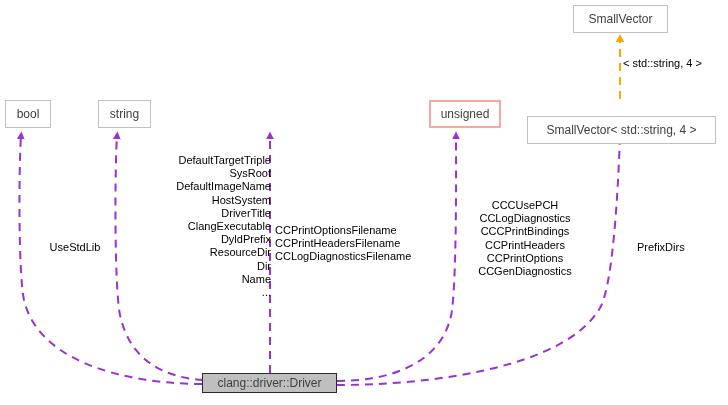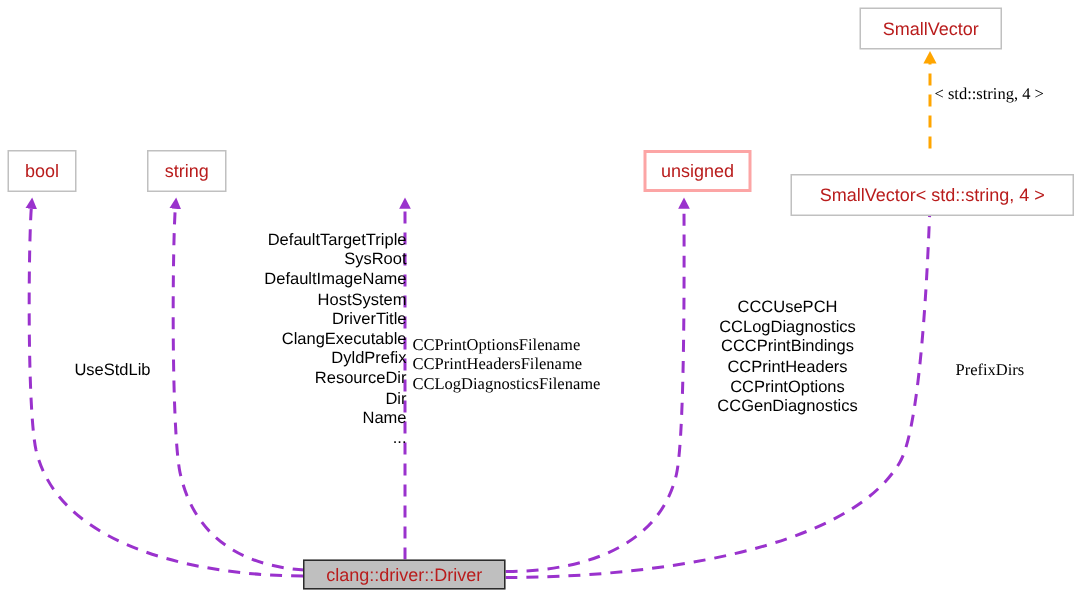--- a/index.html
+++ b/index.html
@@ -24,21 +24,21 @@
     width: 728px;
     height: 405px;
   }
   .node {
     position: absolute;
     box-sizing: border-box;
     display: flex;
     align-items: center;
     justify-content: center;
     font-size: 12px;
-    color: #b91c1c;
+    color: #404040;
     white-space: nowrap;
     background: #ffffff;
     border: 1px solid #c0c0c0;
     line-height: 1;
   }
   .node.bold-border {
     border: 2px solid #fca5a5;
   }
   .node.filled {
     background: #bfbfbf;
@@ -46,21 +46,21 @@
   }
   .edge-label {
     position: absolute;
     font-size: 11px;
     color: #000000;
     white-space: nowrap;
     line-height: 13.2px;
     text-align: center;
   }
   .edge-label.right-align { text-align: right; }
-  .edge-label.left-align { text-align: left; font-family: Liberation Serif, serif; }
+  .edge-label.left-align { text-align: left; }
 </style>
 </head>
 <body>
 
 <div id="diagram">
 
   <svg id="edges" viewBox="0 0 728 405" xmlns="http://www.w3.org/2000/svg">
     <defs>
       <marker id="arrow-purple" markerWidth="9" markerHeight="9" refX="2.2" refY="4.5" orient="auto" markerUnits="userSpaceOnUse">
         <path d="M0,0.6 L0,8.4 L7.6,4.5 z" fill="#9a32cd"></path>

